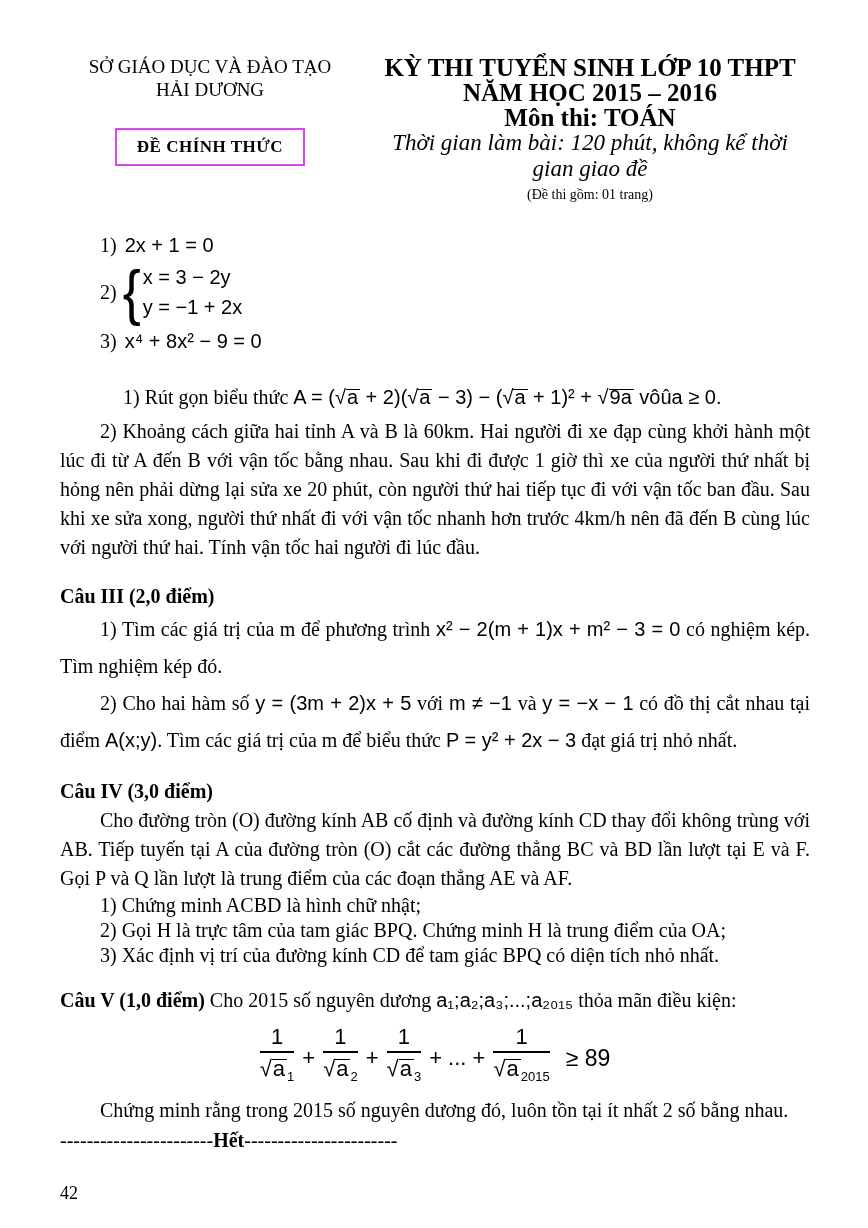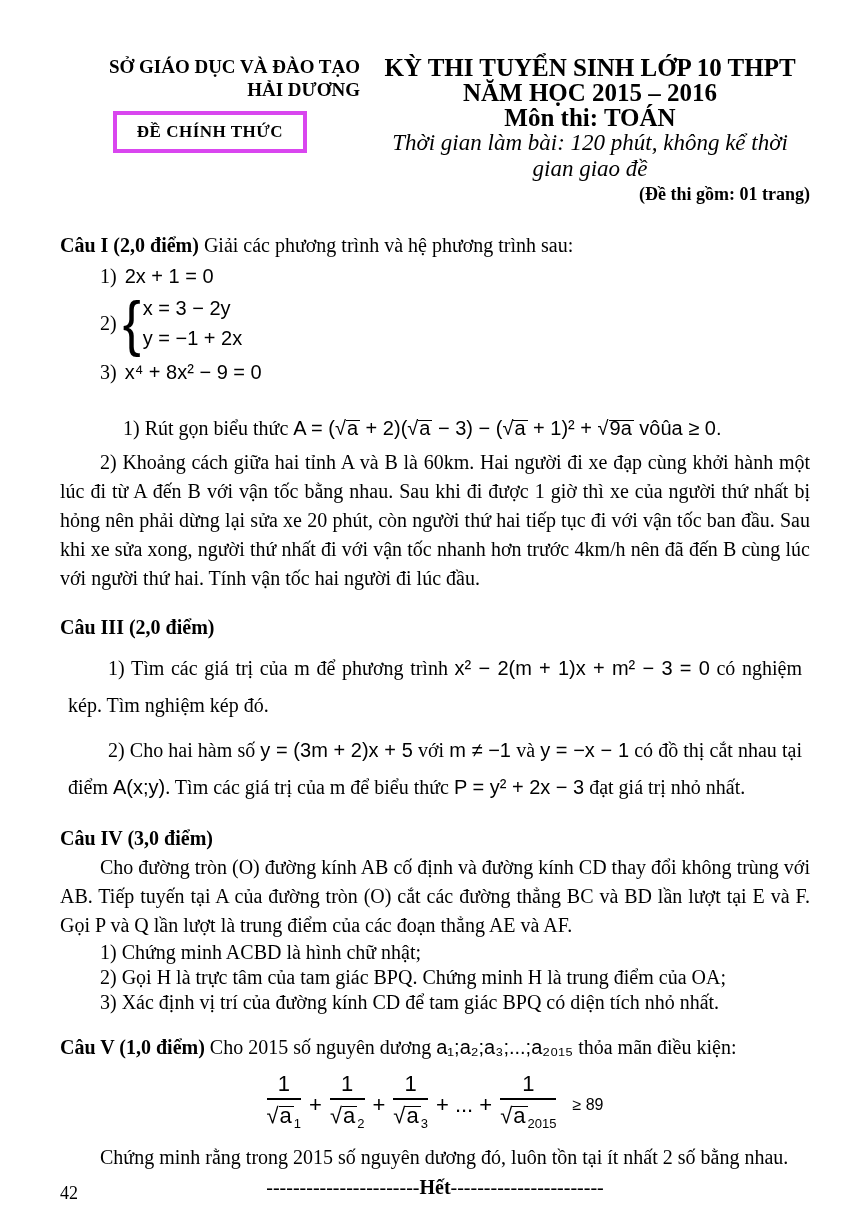--- a/index.html
+++ b/index.html
@@ -4,60 +4,60 @@
 <style>
   html,body{margin:0;padding:0;background:#888;}
   .page{
     width:868px;height:1228px;margin:0 auto;background:#ffffff;color:#000;
     box-sizing:border-box;padding:55px 58px 0 60px;position:relative;overflow:hidden;
     font-family:"Liberation Serif","DejaVu Serif",serif;font-size:20px;
   }
   
   .hdr{display:flex;}
   .hdr-left{width:300px;text-align:center;flex:0 0 auto;}
-  .hdr-left .ln{font-weight:bold;font-size:19px;line-height:23px;text-align:right;}
+  .hdr-left .ln{font-weight:normal;font-size:19px;line-height:23px;}
   .official-box{
-    display:inline-block;border:4px solid #d946ef;padding:7px 20px;margin-top:10px;
+    display:inline-block;border:2px solid #d946ef;padding:7px 20px;margin-top:27px;
     font-weight:bold;font-size:17px;letter-spacing:.5px;
   }
   .hdr-right{flex:1;text-align:center;padding-left:10px;}
   .hdr-right .ln{font-weight:bold;font-size:25px;line-height:25px;}
   .hdr-right .ln-italic{font-style:italic;font-weight:normal;font-size:23px;line-height:26px;}
-  .hdr-right .ln-small{font-weight:bold;font-size:18px;line-height:25px;text-align:right;}
+  .hdr-right .ln-small{font-weight:normal;font-size:14px;line-height:25px;}
   
   .content{margin-top:24px;}
   .sec{margin-top:0;}
   .cau-title{font-weight:bold;}
   .t{font-family:"Liberation Serif","DejaVu Serif",serif;}
   .m{font-family:Liberation Sans, sans-serif;}
   .radbar{display:inline-block;line-height:.78;border-top:1.6px solid currentColor;padding:0 2px 0 1px;}
   .para{text-align:justify;text-indent:40px;margin:0;line-height:29px;}
-  .para-math{text-align:justify;text-indent:40px;margin:8px;line-height:37px;}
+  .para-math{text-align:justify;text-indent:40px;margin:0;line-height:37px;}
   
   .itemrow{margin-left:40px;display:flex;align-items:center;line-height:28px;margin-top:2px;}
   .itemrow .lbl{margin-right:8px;}
   .sysrow{margin-left:40px;display:flex;align-items:center;margin-top:2px;}
   .brace{font-family:"Liberation Sans","DejaVu Sans",sans-serif;font-size:54px;
          display:inline-block;transform:scaleY(1.12);margin:0 2px 0 6px;font-weight:400;}
   .syscol{display:inline-block;line-height:30px;}
   
   .fline{margin-left:63px;white-space:nowrap;line-height:40px;margin-top:2px;}
   
   .list4 p{margin:0 0 0 40px;line-height:25px;}
   
   .formula{display:flex;align-items:center;justify-content:center;margin:10px 0 6px 0;
            font-family:"Liberation Sans","DejaVu Sans",sans-serif;font-size:22px;}
   .frac{display:inline-block;text-align:center;}
   .frac .num{display:block;border-bottom:2px solid #000;padding:0 10px 3px 10px;line-height:22px;}
   .frac .den{display:block;padding-top:3px;line-height:26px;}
   .frac sub{font-size:13px;}
   .op{margin:0 8px;}
-  .rhs{margin-left:16px;font-size:16px;}
+  .rhs{margin-left:16px;font-size:23px;}
   
-  .het-line{text-align:center;margin-top:4px;font-size:20px;}
+  .het-line{margin-top:4px;font-size:20px;}
   .het-line b{font-size:20px;}
   .pagenum{position:absolute;left:60px;bottom:24px;font-size:18px;}
 </style>
 </head>
 <body>
 
 <div class="page">
 
   <div class="hdr">
     <div class="hdr-left">
@@ -70,21 +70,20 @@
       <div class="ln">NĂM HỌC 2015 – 2016</div>
       <div class="ln">Môn thi: TOÁN</div>
       <div class="ln-italic">Thời gian làm bài: 120 phút, không kể thời gian giao đề</div>
       <div class="ln-small">(Đề thi gồm: 01 trang)</div>
     </div>
   </div>
 
   <div class="content">
 
     <div class="sec">
-      <p class="para" style="text-indent:0;"><span class="cau-title">Câu I (2,0 điểm)</span><span class="t"> Giải các phương trình và hệ phương trình sau:</span></p>
       <div class="itemrow">
         <span class="lbl t">1)</span>
         <span class="m">2x + 1 = 0</span>
       </div>
       <div class="sysrow">
         <span class="lbl t">2)</span>
         <span class="brace">{</span>
         <span class="syscol m">
           <span style="display:block;">x = 3 − 2y</span>
           <span style="display:block;">y = −1 + 2x</span>

